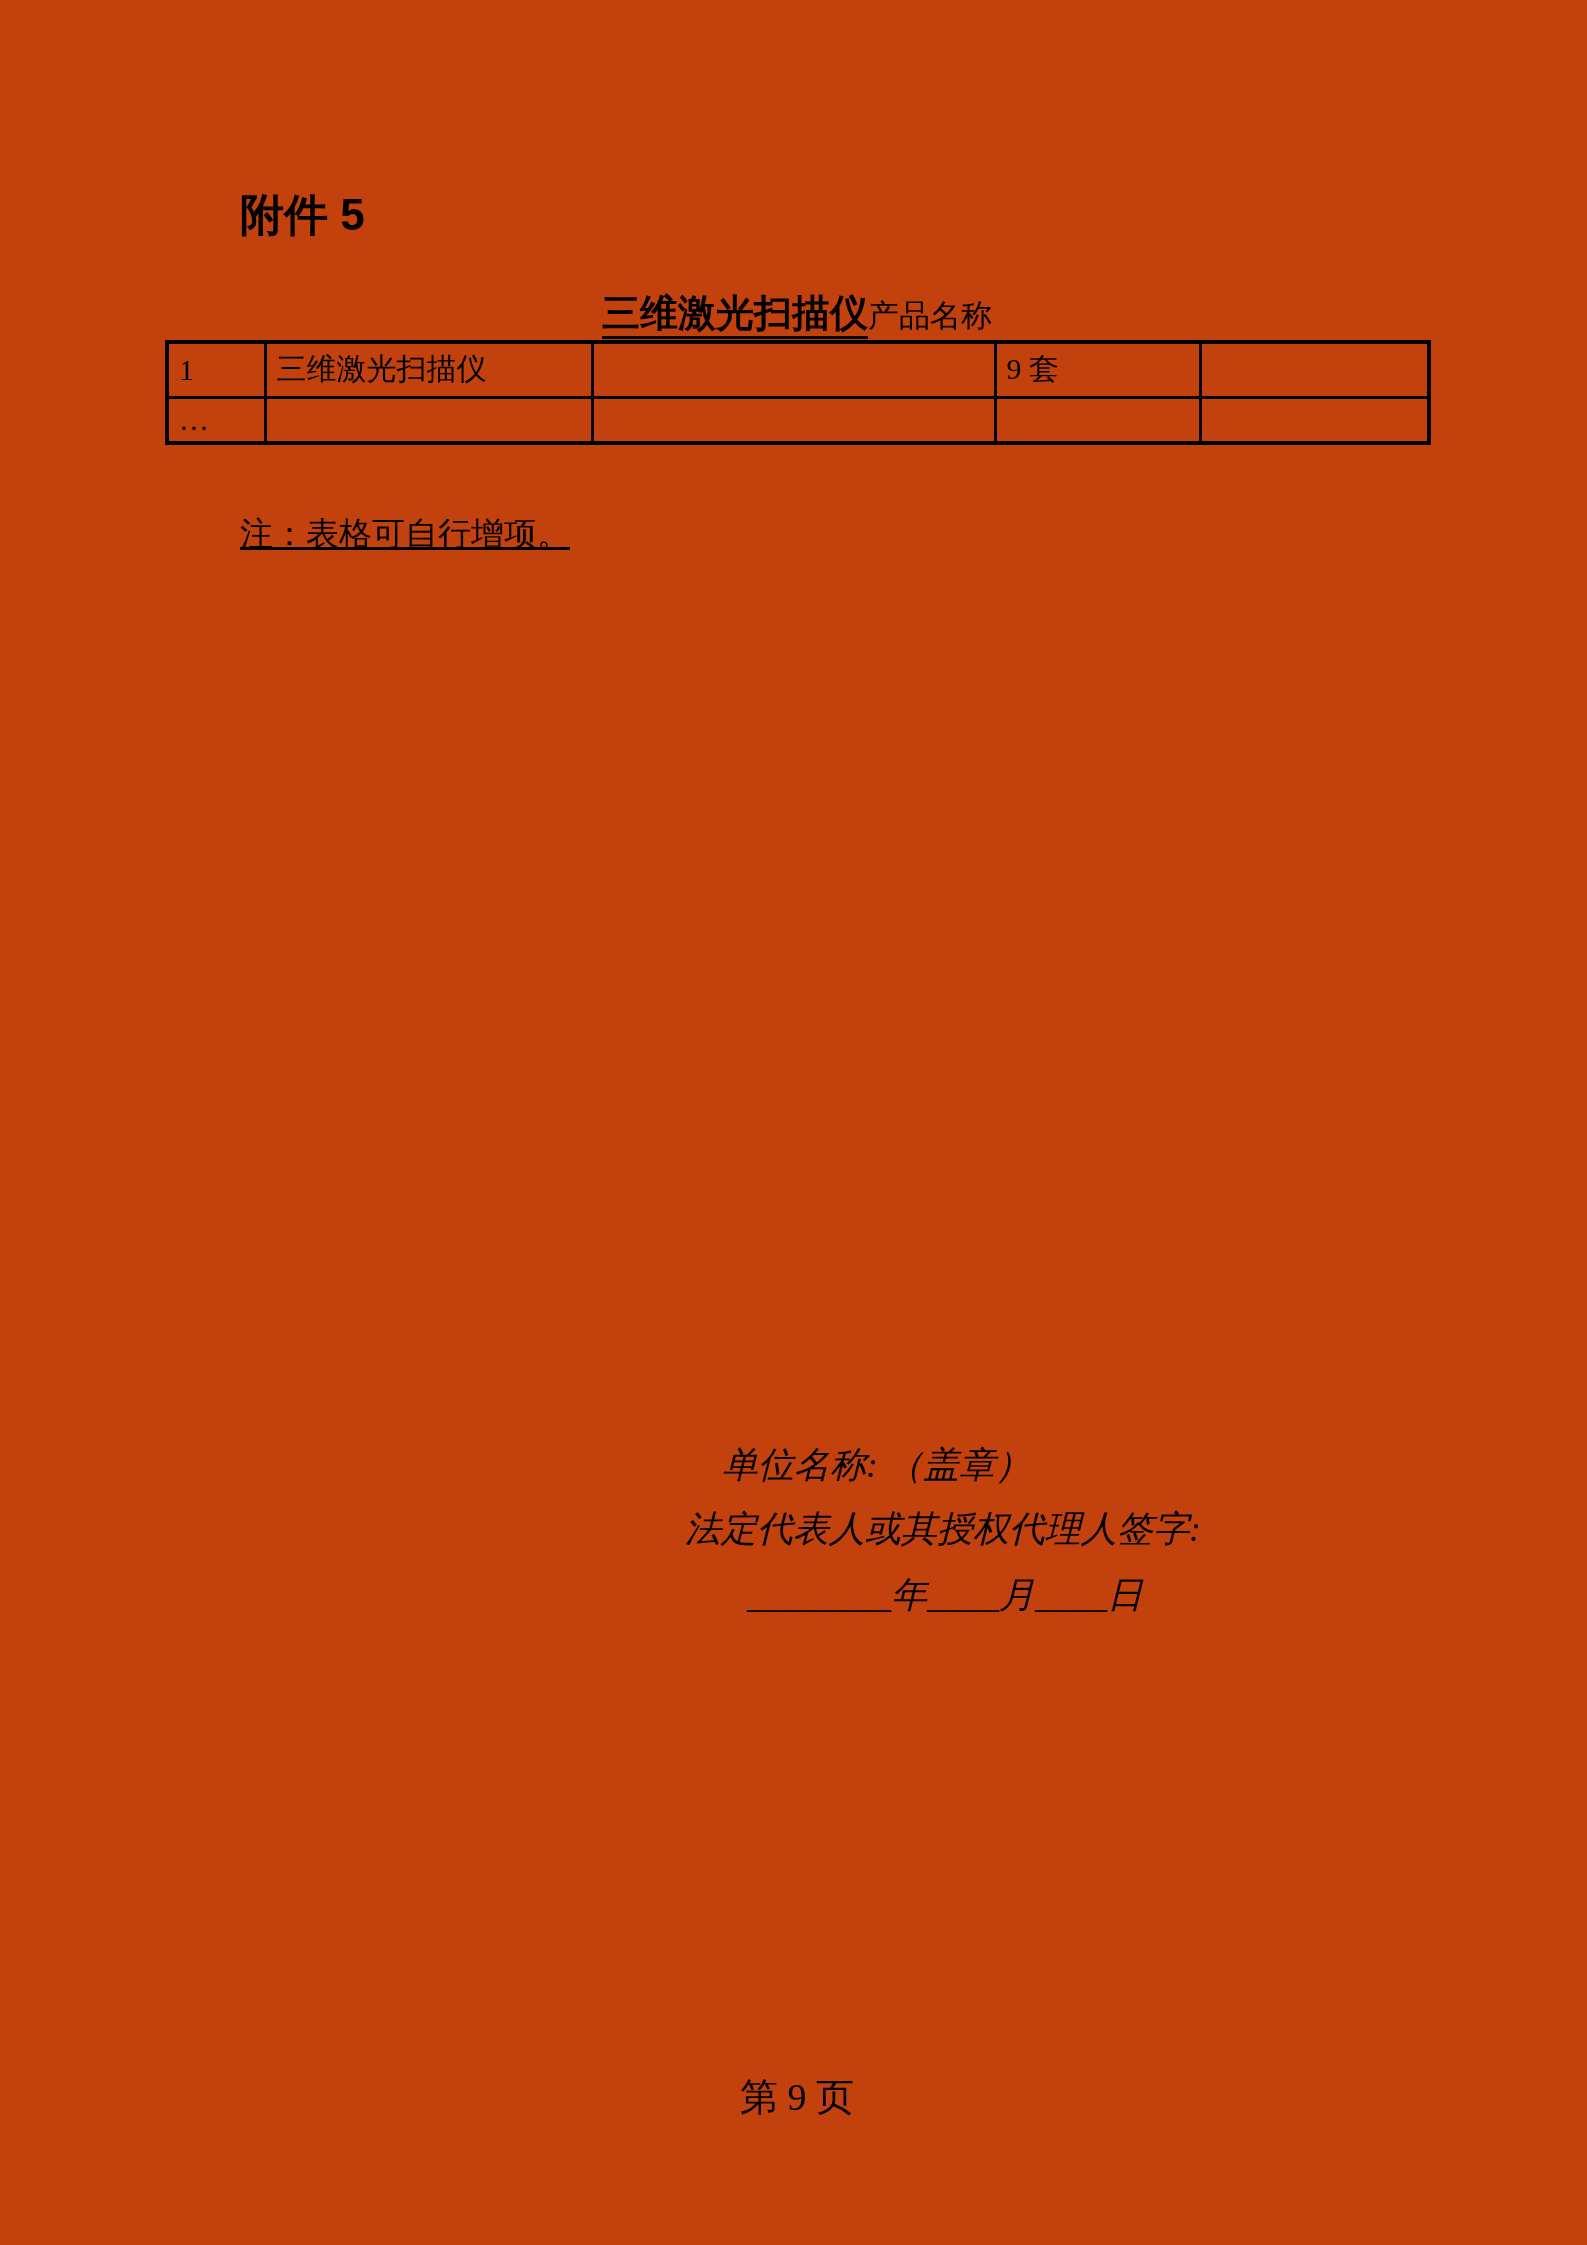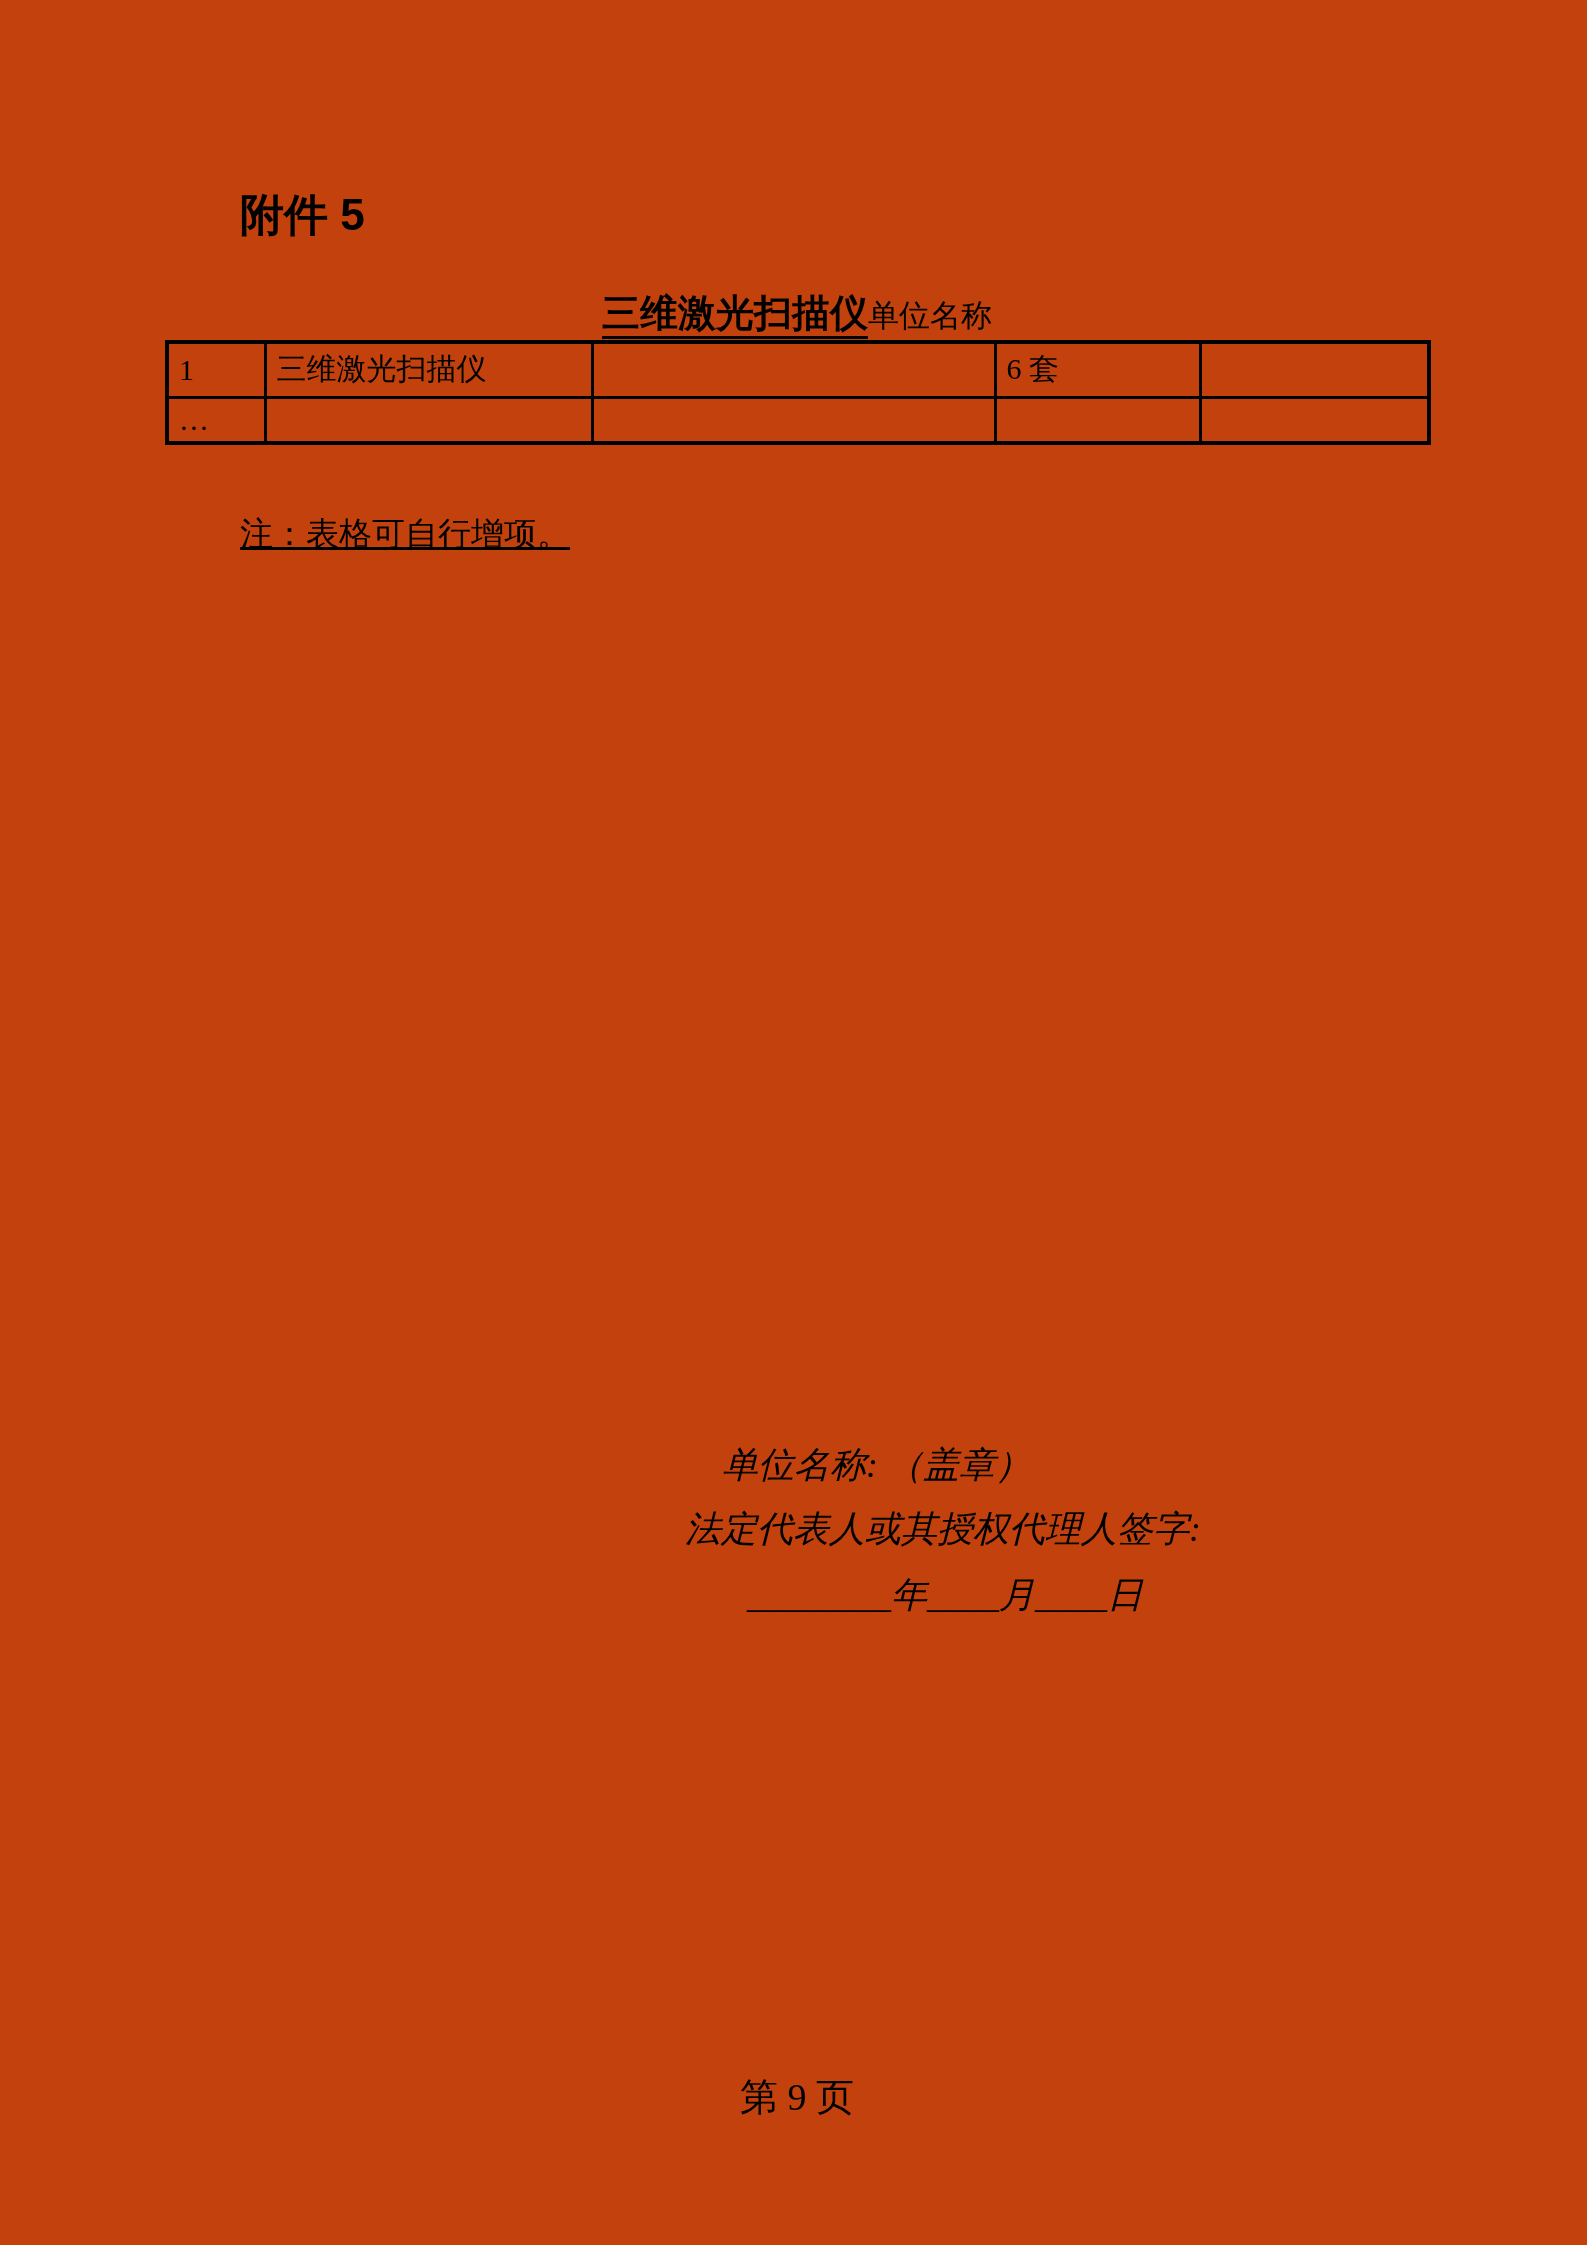--- a/index.html
+++ b/index.html
@@ -85,36 +85,36 @@
     white-space: pre;
   }
 </style>
 </head>
 <body>
 
 <div class="page">
 
   <div class="attachment">附件 5</div>
 
-  <div class="title"><span class="title-product">三维激光扫描仪</span><span class="title-suffix">单位名称</span></div>
+  <div class="title"><span class="title-product">三维激光扫描仪</span><span class="title-suffix">产品名称</span></div>
 
   <table class="supply-table">
     <colgroup>
       <col style="width:98px">
       <col style="width:327px">
       <col style="width:403px">
       <col style="width:205px">
       <col style="width:229px">
     </colgroup>
     <tbody>
       <tr class="row1">
         <td>1</td>
         <td class="ac">三维激光扫描仪</td>
         <td></td>
-        <td class="ac">6 套</td>
+        <td class="ac">9 套</td>
         <td></td>
       </tr>
       <tr class="row2">
         <td>…</td>
         <td class="ac"></td>
         <td></td>
         <td class="ac"></td>
         <td></td>
       </tr>
     </tbody>

